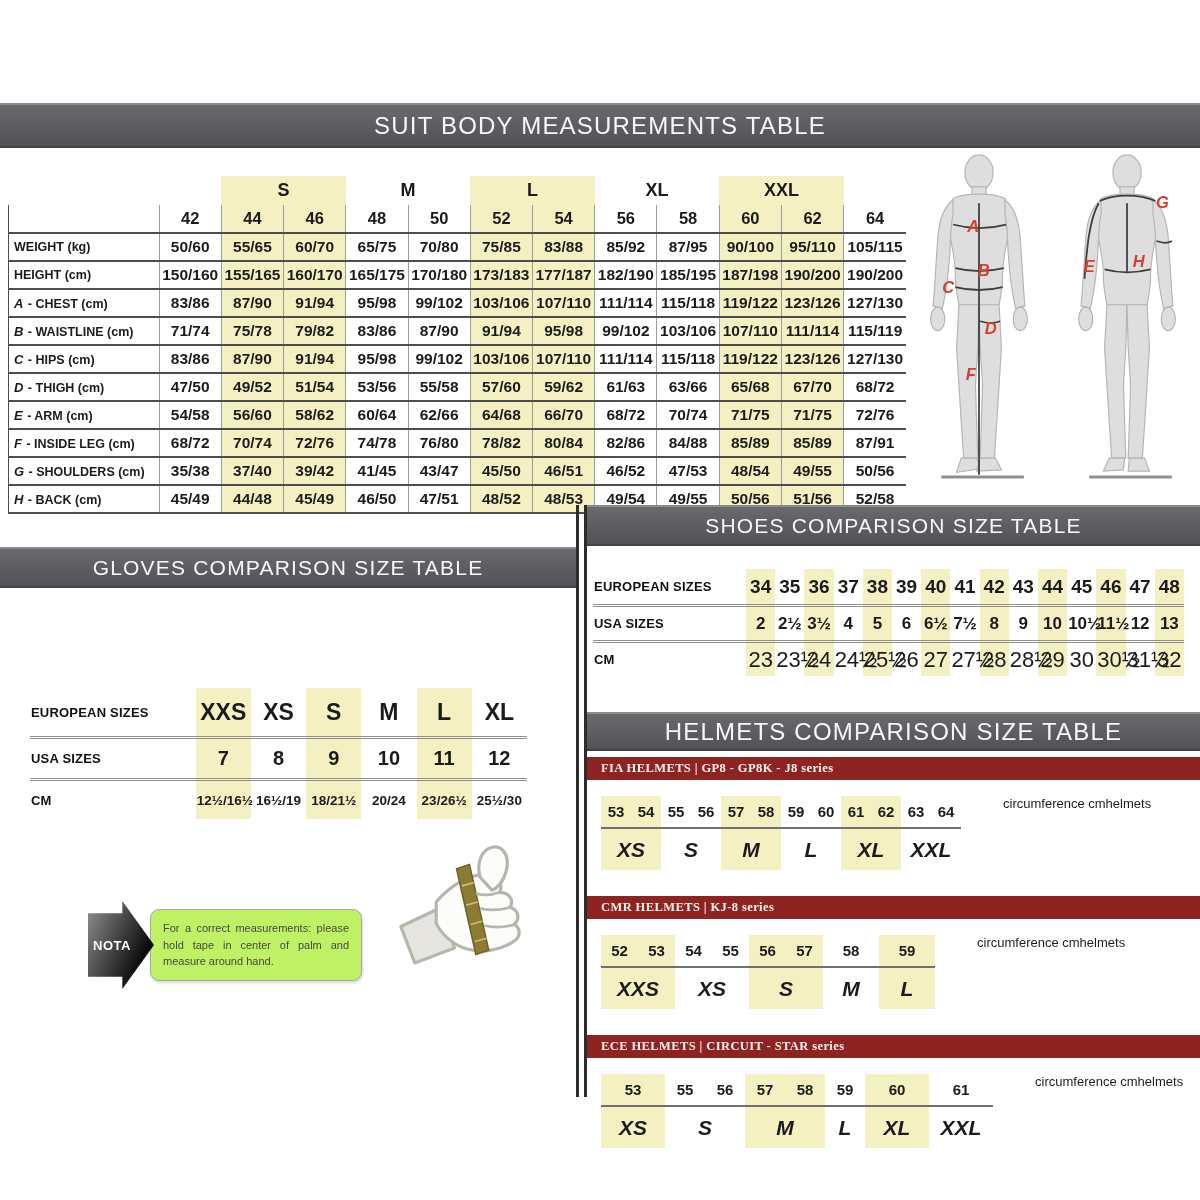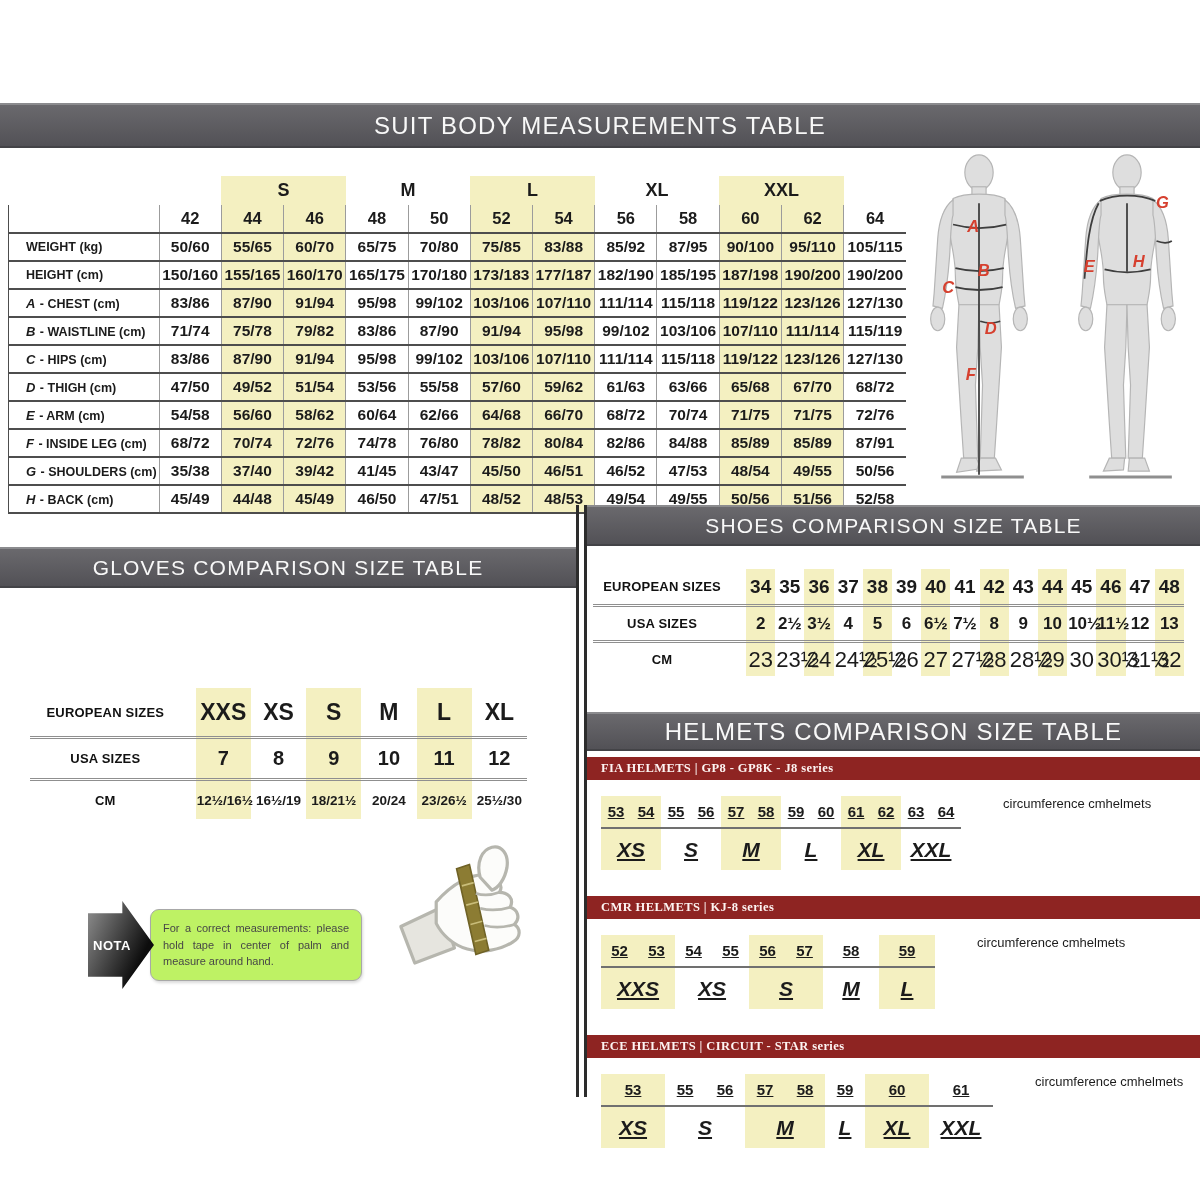--- a/index.html
+++ b/index.html
@@ -15,21 +15,21 @@
   .helmets-bar{margin-top:36px;height:39px;font-size:24px;}
 
   
   .suit{position:absolute;left:8px;top:176px;width:898px;border-collapse:collapse;table-layout:fixed;}
   .suit td{text-align:center;vertical-align:middle;white-space:nowrap;overflow:hidden;}
   .suit .group-row td{height:27px;font-size:18px;font-weight:700;}
   .suit .size-row td{height:25px;font-size:16.5px;font-weight:700;border-bottom:2px solid #4d4d4d;}
   .suit .size-row td + td{border-left:1px solid #9c9c9c;}
   .suit .data-row td{height:24px;font-size:15.5px;font-weight:700;border-bottom:2px solid #4d4d4d;}
   .suit .data-row td + td{border-left:1px solid #9c9c9c;}
-  .suit td.lbl{text-align:left;font-size:12.5px;padding-left:17px;border-left:1.5px solid #4d4d4d;}
+  .suit td.lbl{text-align:left;font-size:12.5px;padding-left:5px;border-left:1.5px solid #4d4d4d;}
   .suit td.lbl i{font-size:13px;margin-right:1px;}
   .suit .corner{border:none;}
   .c-lbl{width:150px;} .c-sz{width:62px;}
   .hl{background:#f4f0c1;}
 
   
   .mannequins{position:absolute;left:908px;top:149px;width:292px;height:356px;display:flex;gap:6px;}
   .fig-body{fill:#dedede;stroke:#b5b5b5;stroke-width:1;}
   .mline{stroke:#3e3e3e;stroke-width:1.5;fill:none;}
   .stand{stroke:#8f8f8f;stroke-width:2.5;}
@@ -49,40 +49,40 @@
   .gloves{width:497px;margin:100px 0 0 30px;}
   .gloves .r-eu td{height:46px;font-size:23px;font-weight:600;}
   .gloves .r-usa td{height:37px;font-size:20px;font-weight:700;}
   .gloves .r-cm td{height:36px;font-size:13.5px;font-weight:700;}
   .g-lbl{width:165px;} .g-val{width:55px;}
   .shoes{width:591px;margin:23px 0 0 6px;}
   .shoes .r-eu td{height:33px;font-size:19px;font-weight:700;}
   .shoes .r-usa td{height:31px;font-size:17px;font-weight:700;}
   .shoes .r-cm td{height:31px;font-size:22px;font-weight:400;}
   .s-lbl{width:152px;} .s-val{width:29px;}
-  .cmp td.lbl{text-align:center;padding-right:16px;font-weight:700;font-size:13px;color:#111;letter-spacing:0.2px;}
+  .cmp td.lbl{text-align:left;padding-right:16px;font-weight:700;font-size:13px;color:#111;letter-spacing:0.2px;}
 
   
   .nota-row{display:flex;align-items:center;margin:78px 0 0 88px;}
   .nota-arrow{position:relative;width:66px;height:88px;flex:none;
       background:linear-gradient(115deg,#929292,#0d0d0d 75%);
       clip-path:polygon(0 14%,52% 14%,52% 0,100% 50%,52% 100%,52% 86%,0 86%);}
   .nota-arrow span{position:absolute;left:5px;top:50%;transform:translateY(-50%);
       color:#fff;font-weight:700;font-size:13px;letter-spacing:0.5px;}
   .nota-box{width:186px;border:1.5px solid #a8a8a8;border-radius:9px;background:#bef264;
       padding:10px 12px;font-size:11px;line-height:1.5;color:#474747;text-align:justify;
       margin-left:-4px;box-shadow:1px 2px 3px rgba(0,0,0,0.15);}
   .thumb{margin:-54px 0 0 26px;flex:none;}
 
   
   .helmet-bar{margin-top:6px;height:23px;background:#8e2422;color:#fdf4f2;display:flex;
       align-items:center;padding-left:14px;font-size:12.5px;font-weight:700;letter-spacing:0.4px;font-family:Liberation Serif, serif;}
   .helmet-section ~ .helmet-section .helmet-bar{margin-top:26px;}
   .helmet-body{display:flex;align-items:stretch;margin:16px 0 2px 14px;}
-  .helmet-table{border-collapse:collapse;text-decoration:underline;}
+  .helmet-table{border-collapse:collapse;}
   .helmet-table td{text-align:center;vertical-align:middle;white-space:nowrap;}
   .helmet-table td.num{height:31px;font-size:15px;font-weight:700;border-bottom:2px solid #707070;padding:0 2px;}
   .helmet-table td.sz{height:39px;font-size:21px;font-weight:700;font-style:italic;}
   .t0 td.num{width:26px;}
   .t1 td.num{width:33px;}
   .t1 td.num:nth-child(7),.t1 td.num:nth-child(8){width:52px;}
   .t2 td.num{width:36px;}
   .t2 td.num:nth-child(1),.t2 td.num:nth-child(7),.t2 td.num:nth-child(8){width:60px;}
   .helmet-captions{display:flex;flex-direction:row;justify-content:space-around;
       margin-left:42px;font-size:13px;color:#1c1c1c;}

